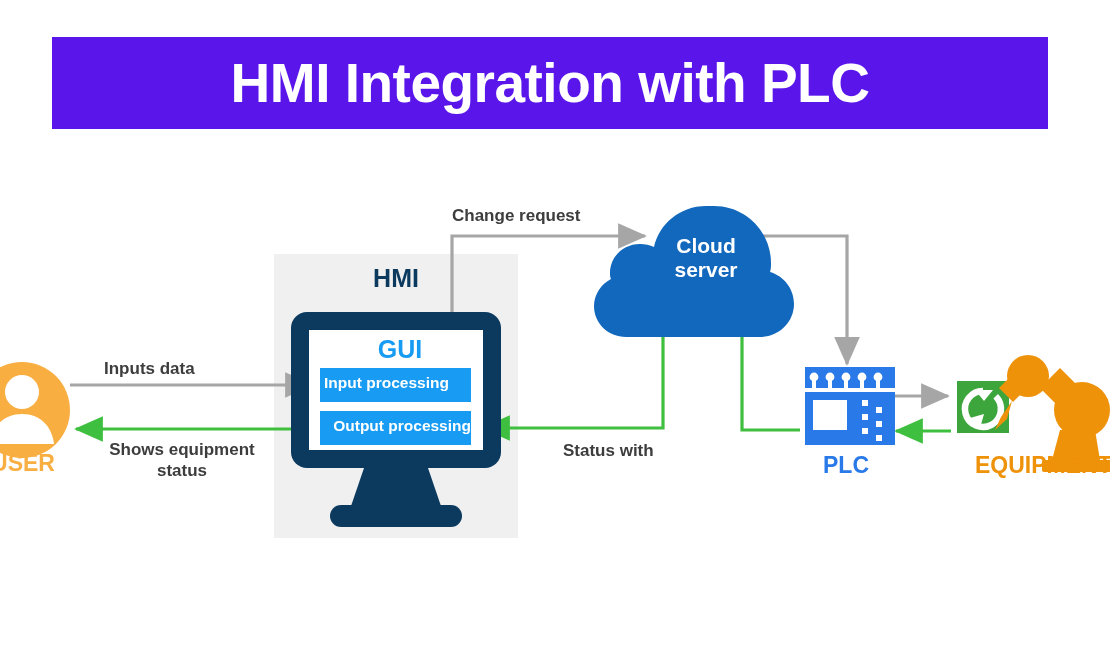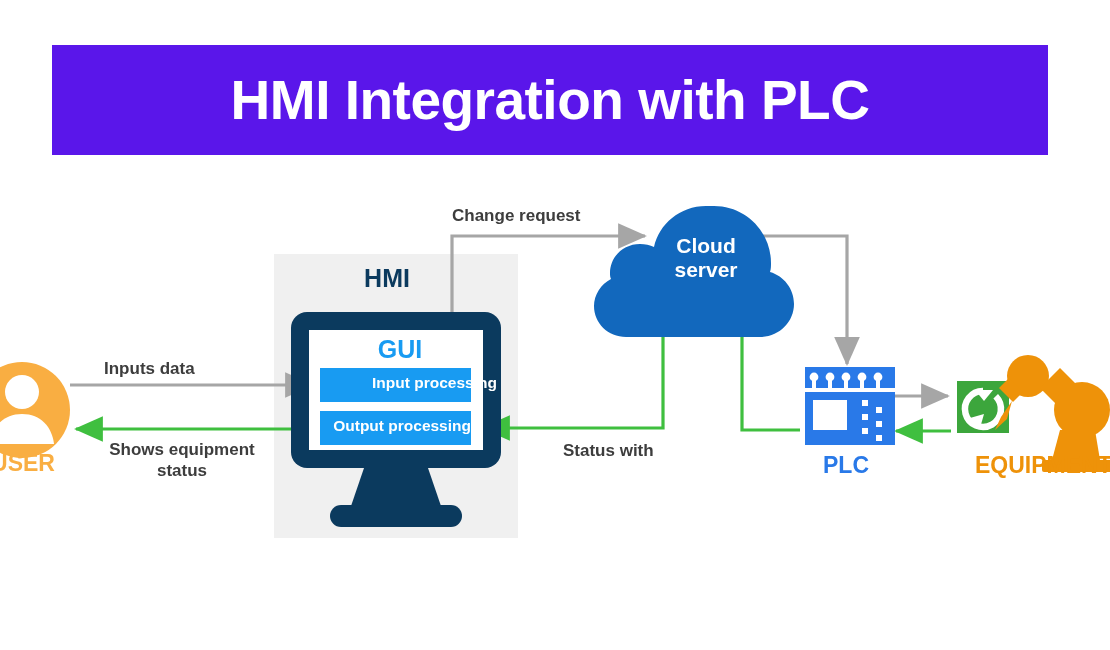--- a/index.html
+++ b/index.html
@@ -19,23 +19,23 @@
     left: 0; top: 0;
     width: 1110px;
     height: 650px;
     background: #ffffff;
   }
 
   
   #title-banner {
     position: absolute;
     left: 52px;
-    top: 45px;
+    top: 37px;
     width: 996px;
-    height: 110px;
+    height: 92px;
     background: #5A16EA;
     display: flex;
     align-items: center;
     justify-content: center;
   }
   #title-text {
     color: #ffffff;
     font-family: "Liberation Sans", sans-serif;
     font-size: 55px;
     font-weight: bold;
@@ -73,44 +73,42 @@
     left: 102px; top: 439px;
     width: 160px;
     white-space: normal;
     text-align: center;
     line-height: 1.25;
   }
   #label-change-request { left: 452px; top: 206px; }
   #label-status-data { left: 563px; top: 441px; }
 
   #label-hmi {
-    left: 257px; top: 264px;
+    left: 274px; top: 264px;
     width: 244px;
     text-align: center;
     font-size: 25px;
     font-weight: bold;
     color: #0B3A5E;
-    padding-left: 8px;
   }
   #label-gui {
     left: 315px; top: 335px;
     width: 170px;
     text-align: center;
     font-size: 25px;
     font-weight: bold;
     color: #189BF2;
   }
   #label-input-processing {
     left: 320px; top: 374px;
     width: 133px;
     text-align: center;
     font-size: 15.5px;
     font-weight: bold;
     color: #ffffff;
-    padding-left: 48px;
   }
   #label-output-processing {
     left: 320px; top: 417px;
     width: 151px;
     text-align: right;
     font-size: 15.5px;
     font-weight: bold;
     color: #ffffff;
   }
   #label-cloud-server {

